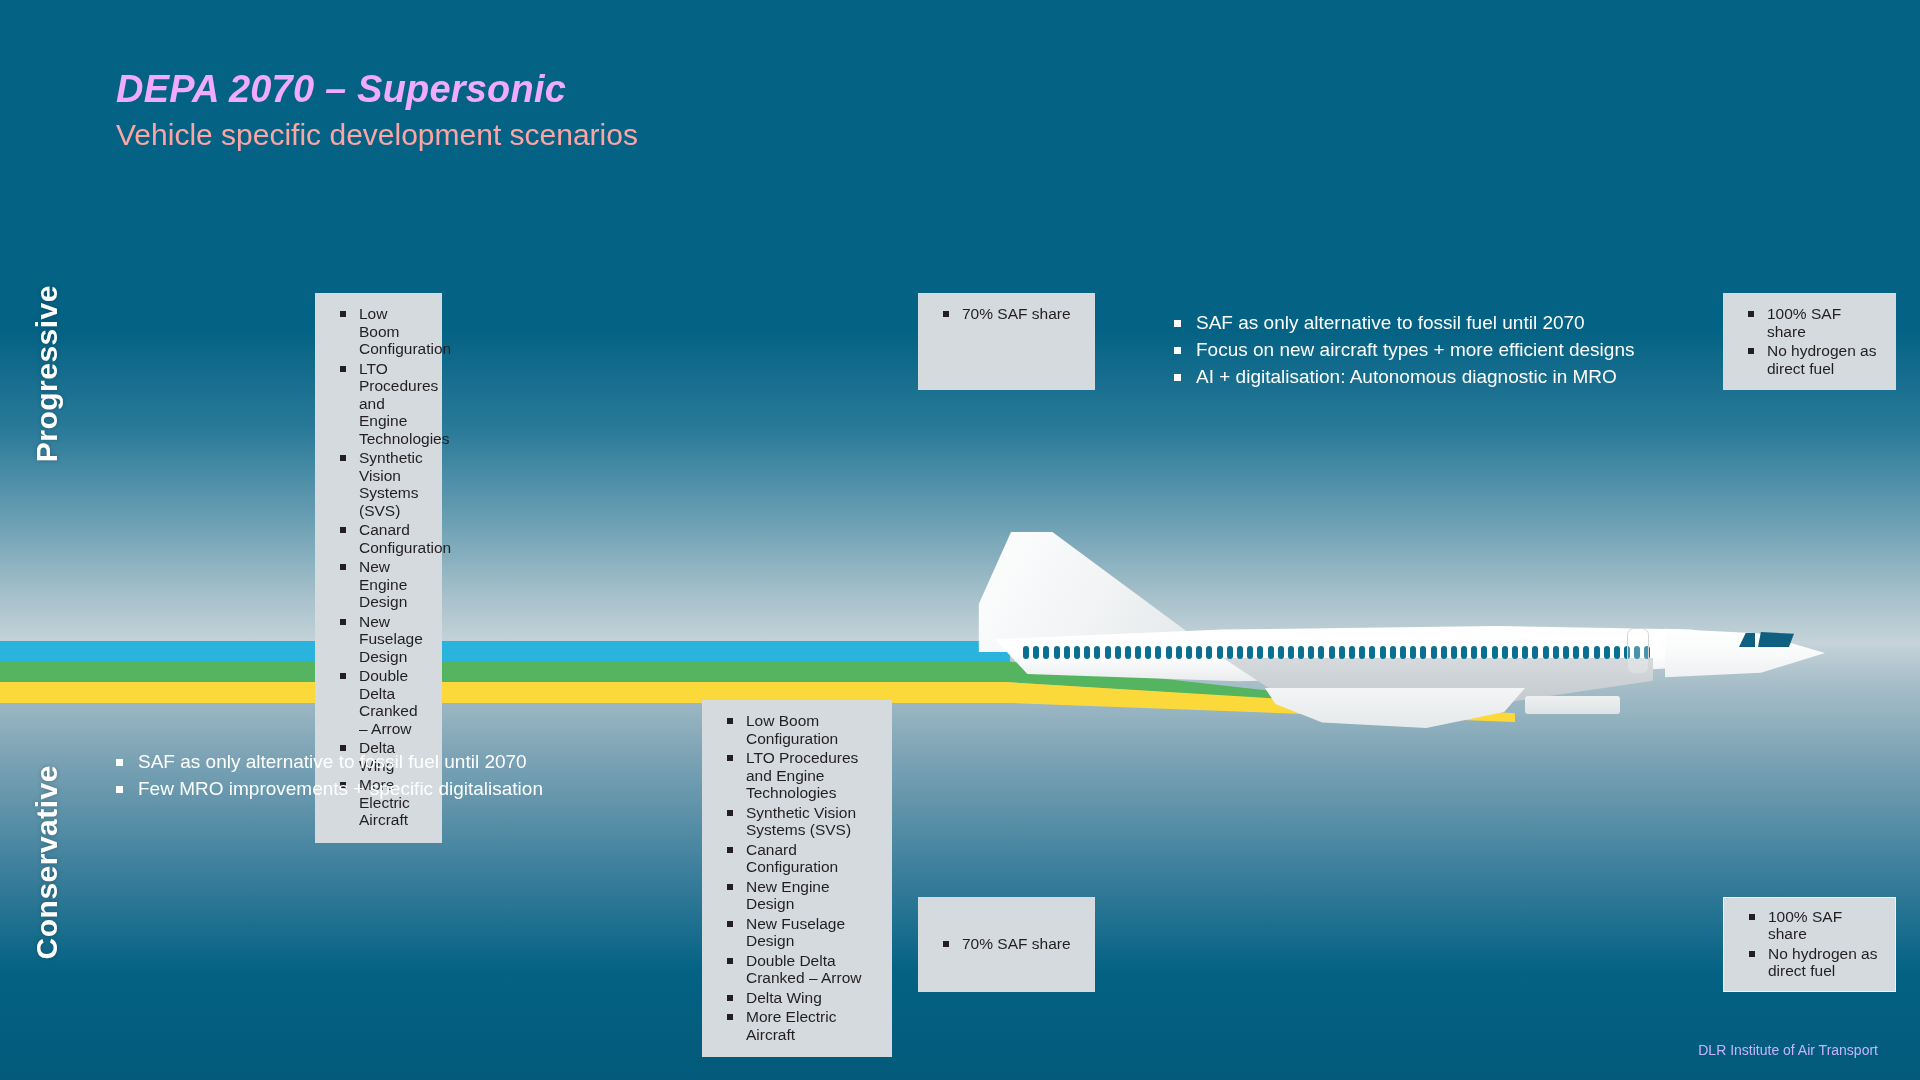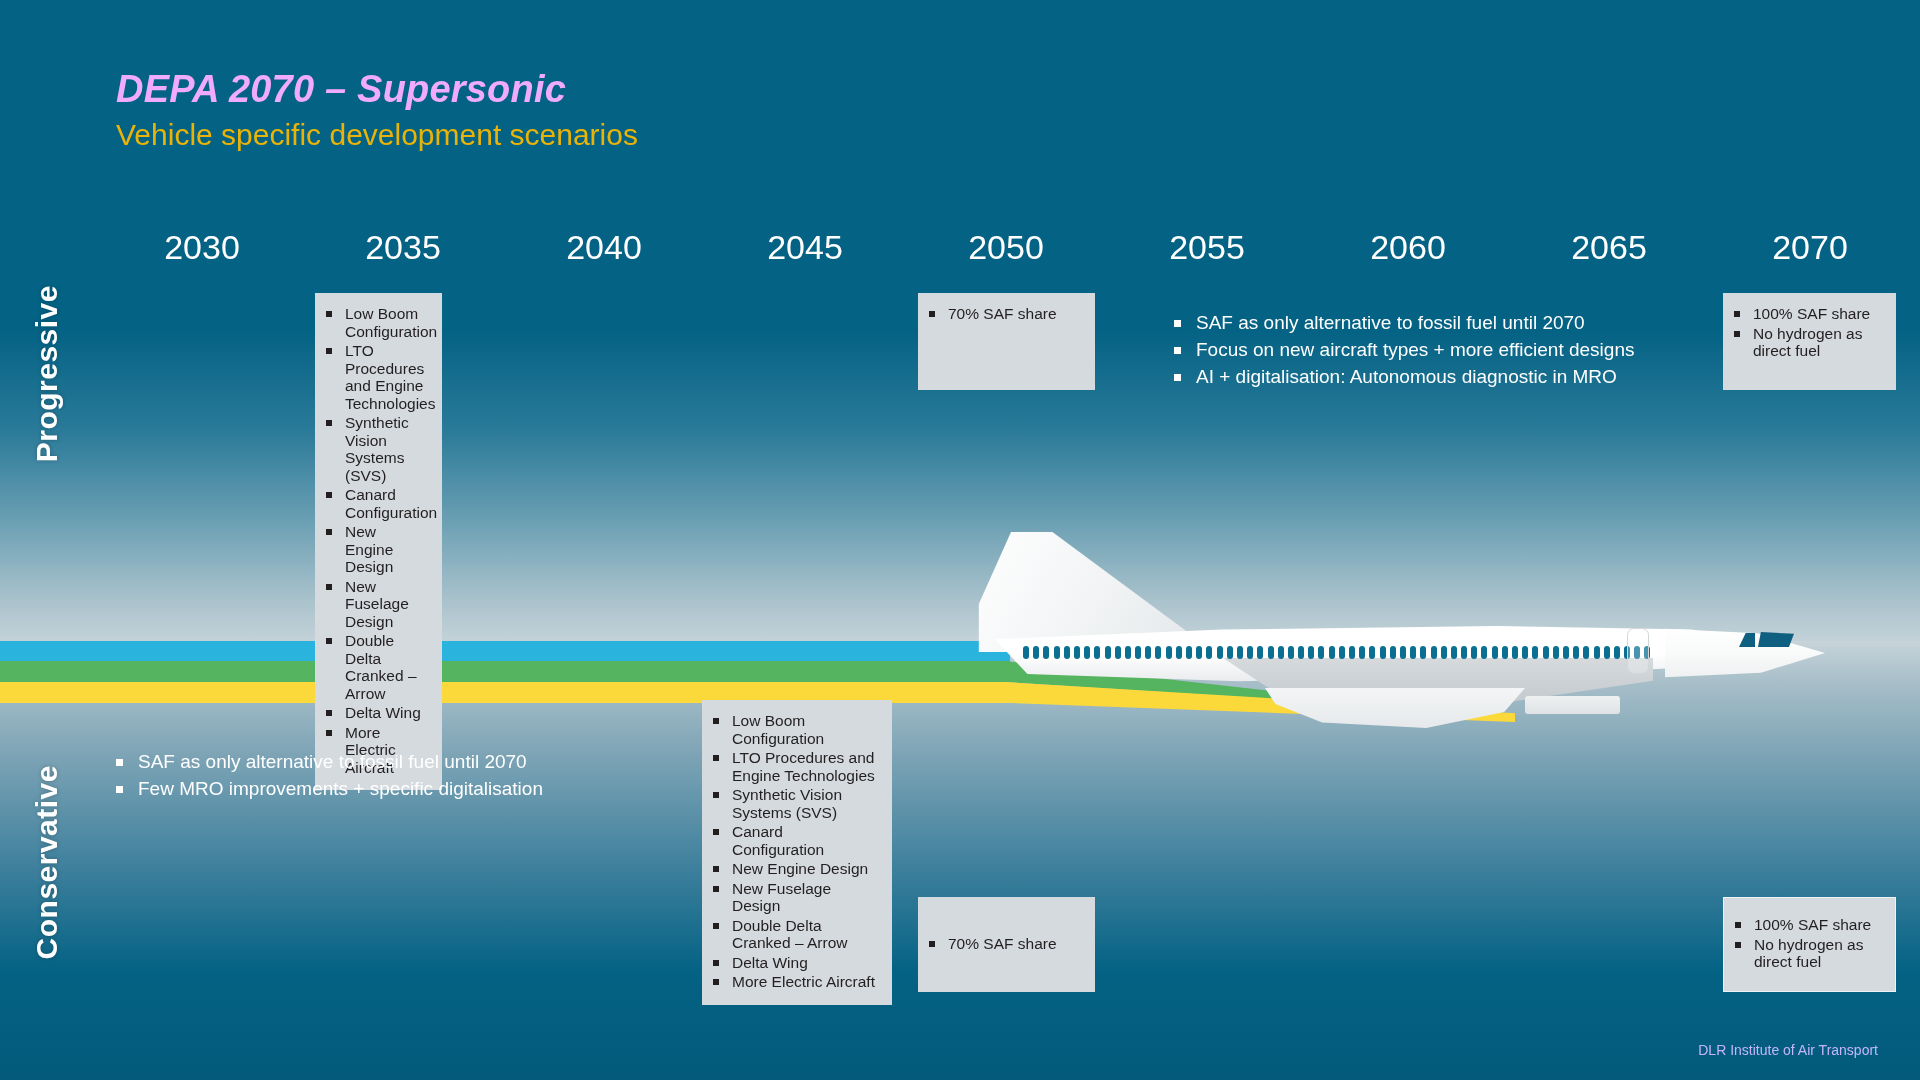--- a/index.html
+++ b/index.html
@@ -103,21 +103,21 @@
     border:1px solid #d2d7da; border-radius:7px; background:rgba(255,255,255,.25);
   }
 
   
   .title {
     position:absolute; left:116px; top:68px;
     font-size:38px; font-weight:bold; color:#f0abfc; letter-spacing:.2px;font-style:italic;
   }
   .subtitle {
     position:absolute; left:116px; top:118px;
-    font-size:30px; font-weight:normal; color:#eab308;
+    font-size:30px; font-weight:normal; color:#fca5a5;
   }
 
   
   .logo { position:absolute; right:42px; top:32px; width:140px; height:120px; }
   .logo svg { position:absolute; left:0; top:0; }
   .logo-text {
     position:absolute; right:0; bottom:0; font-size:32px; font-weight:bold; color:#fff;
     letter-spacing:.5px;
   }
 
@@ -132,21 +132,21 @@
   .side-label {
     position:absolute; left:30px; color:#ffffff; font-weight:bold; font-size:30px;
     writing-mode:vertical-rl; transform:rotate(180deg); letter-spacing:.5px;
     text-shadow:0 0 4px rgba(0,0,0,.25);
   }
   .side-progressive { top:285px; }
   .side-conservative{ top:765px; }
 
   
   .box {
-    position:absolute; background:#d4dade; padding:12px 14px 12px 4px;
+    position:absolute; background:#d4dade; padding:12px 14px 12px 18px;
   }
   .box.bordered { border:1px solid #f0f3f4; }
   .box ul { list-style:none; }
   .box li {
     position:relative; padding-left:26px; font-size:15.5px; line-height:17.5px;
     color:#231f20; margin-bottom:2px;
   }
   .box li::before {
     content:""; position:absolute; left:7px; top:6px; width:6px; height:6px;
     background:#231f20;
@@ -257,31 +257,20 @@
       </div>
     <div class="door"></div>
     <div class="cockpit-a"></div>
     <div class="cockpit-b"></div>
   </div>
 
   <div class="title">DEPA 2070 – Supersonic</div>
   <div class="subtitle">Vehicle specific development scenarios</div>
 
 
-  <div class="years">
-      <div class="year" style="left: 202px;">2030</div>
-      <div class="year" style="left: 403px;">2035</div>
-      <div class="year" style="left: 604px;">2040</div>
-      <div class="year" style="left: 805px;">2045</div>
-      <div class="year" style="left: 1006px;">2050</div>
-      <div class="year" style="left: 1207px;">2055</div>
-      <div class="year" style="left: 1408px;">2060</div>
-      <div class="year" style="left: 1609px;">2065</div>
-      <div class="year" style="left: 1810px;">2070</div>
-    </div>
 
   <div class="side-label side-progressive">Progressive</div>
   <div class="side-label side-conservative">Conservative</div>
 
   <div class="box" style="left:315px; top:293px; width:127px;">
     <ul>
         <li>Low Boom Configuration</li>
         <li>LTO Procedures and Engine Technologies</li>
         <li>Synthetic Vision Systems (SVS)</li>
         <li>Canard Configuration</li>

